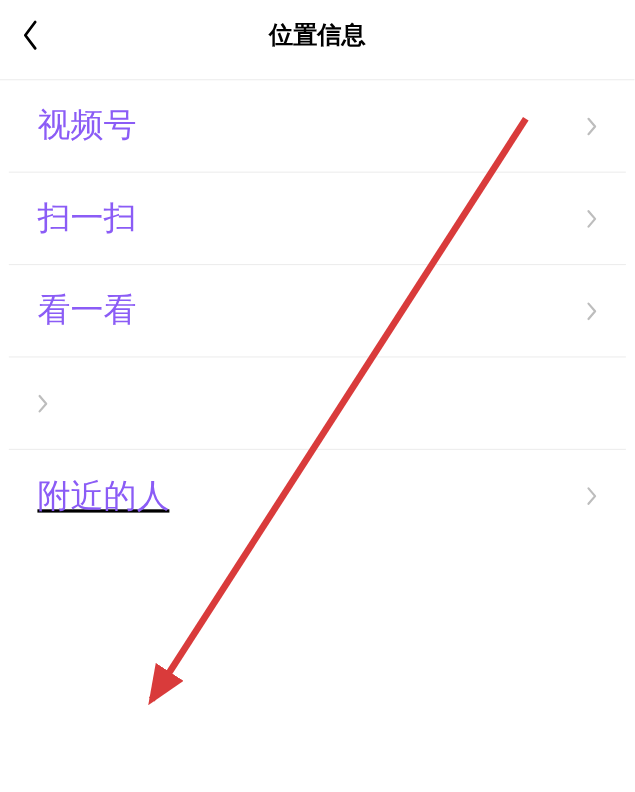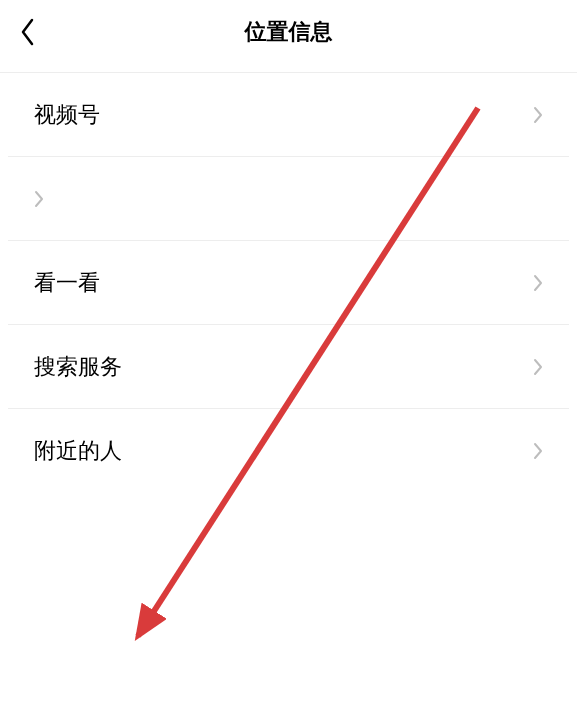--- a/index.html
+++ b/index.html
@@ -55,24 +55,25 @@
       display: flex;
       align-items: center;
       justify-content: space-between;
       padding: 0 26px;
       border-bottom: 1px solid #ededed;
       cursor: pointer;
       margin: 0 8px;
     }
     .list-item:last-child {
       border-bottom: none;
+      text-decoration: underline;
     }
     .item-label {
-      font-size: 22px;
-      color: #000000;
+      font-size: 30px;
+      color: #8b5cf6;
       font-weight: 400;
     }
     .chevron {
       width: 10px;
       height: 18px;
     }
     .arrow-annotation {
       position: absolute;
       pointer-events: none;
       z-index: 100;
@@ -91,32 +92,32 @@
 </div>
 
 <div class="list-container">
   <div class="list-item">
     <span class="item-label">视频号</span>
     <svg class="chevron" viewBox="0 0 10 18" fill="none" stroke="#bdbdbd" stroke-width="2" stroke-linecap="round" stroke-linejoin="round">
       <polyline points="2,2 8,9 2,16"></polyline>
     </svg>
   </div>
   <div class="list-item">
+    <span class="item-label">扫一扫</span>
     <svg class="chevron" viewBox="0 0 10 18" fill="none" stroke="#bdbdbd" stroke-width="2" stroke-linecap="round" stroke-linejoin="round">
       <polyline points="2,2 8,9 2,16"></polyline>
     </svg>
   </div>
   <div class="list-item">
     <span class="item-label">看一看</span>
     <svg class="chevron" viewBox="0 0 10 18" fill="none" stroke="#bdbdbd" stroke-width="2" stroke-linecap="round" stroke-linejoin="round">
       <polyline points="2,2 8,9 2,16"></polyline>
     </svg>
   </div>
   <div class="list-item">
-    <span class="item-label">搜索服务</span>
     <svg class="chevron" viewBox="0 0 10 18" fill="none" stroke="#bdbdbd" stroke-width="2" stroke-linecap="round" stroke-linejoin="round">
       <polyline points="2,2 8,9 2,16"></polyline>
     </svg>
   </div>
   <div class="list-item">
     <span class="item-label">附近的人</span>
     <svg class="chevron" viewBox="0 0 10 18" fill="none" stroke="#bdbdbd" stroke-width="2" stroke-linecap="round" stroke-linejoin="round">
       <polyline points="2,2 8,9 2,16"></polyline>
     </svg>
   </div>

